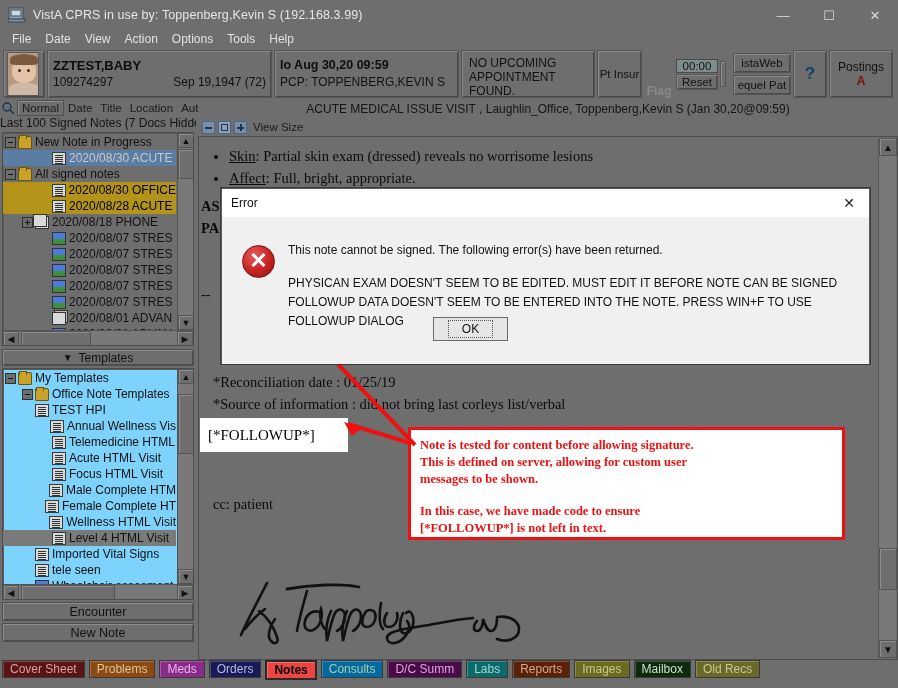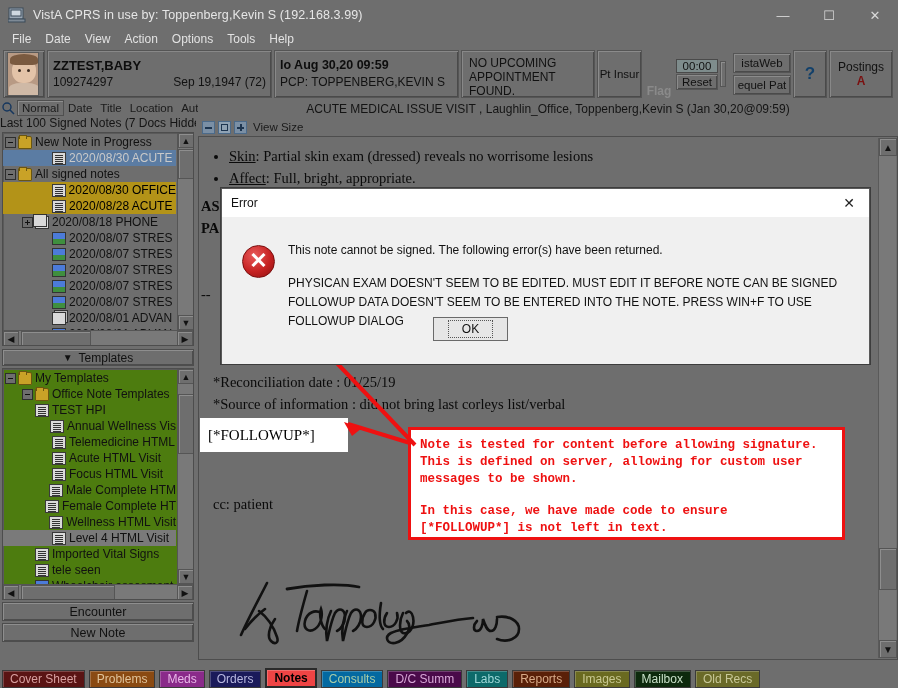--- a/index.html
+++ b/index.html
@@ -203,21 +203,21 @@
   .splitbtn {
     margin: 3px 2px 0 2px; height: 17px;
     border: 1px solid #4d4d4d; box-shadow: inset 1px 1px 0 #8e8e8e, inset -1px -1px 0 #4d4d4d;
     background: #6e6e6e;
     display: flex; align-items: center; justify-content: center;
     font-size: 12px; color: #111;
   }
   .templ-wrap {
     margin: 2px 2px 0 2px; height: 232px;
     border: 1px solid #4d4d4d; box-shadow: inset 1px 1px 0 #5a5a5a;
-    background: #4d7c0f; position: relative; overflow: hidden; text-align: right;
+    background: #7dd3fc; position: relative; overflow: hidden; text-align: right;
   }
   .trow.hl { background: #7a7a7a; }
   .bigbtn {
     margin: 2px 2px 0 2px; height: 19px;
     border: 1px solid #4d4d4d; box-shadow: inset 1px 1px 0 #8e8e8e, inset -1px -1px 0 #4d4d4d;
     background: #6e6e6e;
     display: flex; align-items: center; justify-content: center;
     font-size: 12.5px; color: #111;
   }
 
@@ -318,29 +318,29 @@
   .dlg-ok .dotted { border: 1px dotted #555; padding: 1px 13px; }
 
   
   .annot {
     position: absolute; left: 408px; top: 427px; width: 437px; height: 113px;
     background: #fff; border: 3px solid #ee1111; z-index: 45;
     padding: 7px 9px;
   }
   .annot p {
     margin: 0; color: #ee1111; font-weight: bold; font-size: 12.5px; line-height: 17px;
-    font-family: Liberation Mono, monospace;
+    font-family: Liberation Serif, serif;
   }
   .annot .sp { height: 15px; }
   svg.arrows { position: absolute; left: 0; top: 0; width: 898px; height: 688px; z-index: 46; pointer-events: none; }
 
   
   .tabbar {
     position: absolute; left: 0; bottom: 0; width: 800px; height: 28px;
-    background: #6e6e6e; display: flex; align-items: flex-end; padding: 0 2px;
+    background: #6e6e6e; display: flex; align-items: flex-start; padding: 0 2px;
   }
   .tab {
     height: 18px; margin-right: 4px; padding: 0 7px;
     display: flex; align-items: center; justify-content: center;
     font-size: 12px; border: 1px solid #3a3a3a;
     box-shadow: inset 1px 1px 0 rgba(255,255,255,.22);
     white-space: nowrap;
   }
   .tab.active { font-weight: bold; border: 2px solid #2a2a2a; height: 20px; }
 </style>

